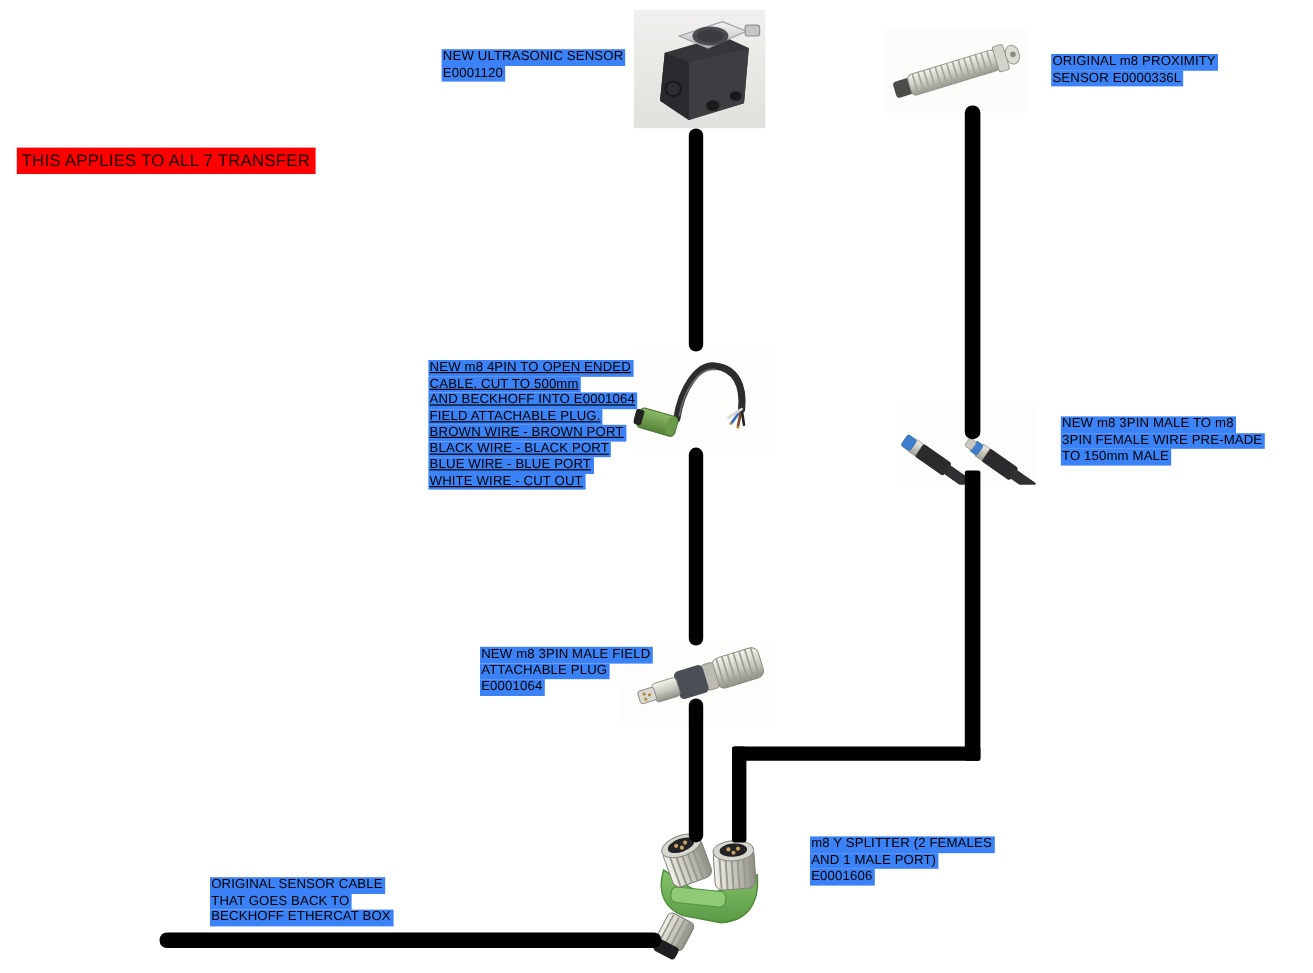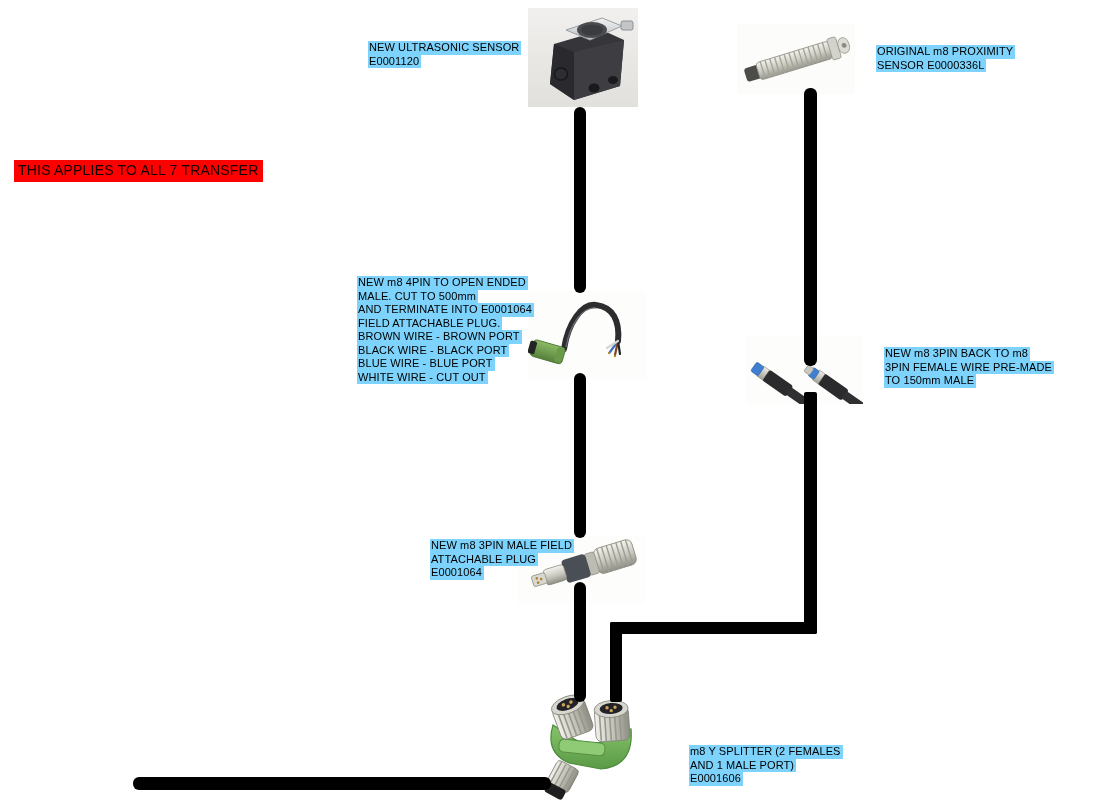--- a/index.html
+++ b/index.html
@@ -5,23 +5,23 @@
   html,body{margin:0;padding:0;background:#ffffff;}
   #canvas{
     position:relative;width:1094px;height:811px;background:#ffffff;overflow:hidden;
     font-family:"Liberation Sans",sans-serif;
   }
   .wire{position:absolute;background:#000;border-radius:6px;z-index:3;}
   .wire.sq{border-radius:2px;}
   .photo{position:absolute;z-index:1;}
   .photo svg{display:block;}
   .label{position:absolute;z-index:4;color:#000;font-size:11px;line-height:12.5px;white-space:nowrap;letter-spacing:0.1px;}
-  .label .hl-line{display:table;background:#7dd3fc;padding:0 2px 1px 1px;}
+  .label .hl-line{display:table;background:#3b82f6;padding:0 2px 1px 1px;}
   .note{position:absolute;z-index:4;background:#ff0000;color:#140000;font-size:14px;line-height:17px;
-        padding:2px 5px 3px 4px;white-space:nowrap;letter-spacing:0.2px;margin-top:37px;}
+        padding:2px 5px 3px 4px;white-space:nowrap;letter-spacing:0.2px;}
 </style>
 </head>
 <body>
 
 <div id="canvas">
 
   <div class="wire" style="left:574px;top:107px;width:12px;height:186px;"></div>
   <div class="wire" style="left:574px;top:373px;width:12px;height:165px;"></div>
   <div class="wire" style="left:574px;top:582px;width:12px;height:120px;"></div>
 
@@ -214,43 +214,48 @@
   <div class="label" style="left:368px;top:41px;">
       <div class="hl-line">NEW ULTRASONIC SENSOR</div>
       <div class="hl-line">E0001120</div>
     </div>
 
   <div class="label" style="left:864px;top:45px;padding-left:12px;">
       <div class="hl-line">ORIGINAL m8 PROXIMITY</div>
       <div class="hl-line">SENSOR E0000336L</div>
     </div>
 
-  <div class="label" style="left:357px;top:276px;">
+  <div class="label" style="left:357px;top:300px;text-decoration:underline;">
       <div class="hl-line">NEW m8 4PIN TO OPEN ENDED</div>
-      <div class="hl-line">MALE. CUT TO 500mm</div>
-      <div class="hl-line">AND TERMINATE INTO E0001064</div>
+      <div class="hl-line">CABLE. CUT TO 500mm</div>
+      <div class="hl-line">AND BECKHOFF INTO E0001064</div>
       <div class="hl-line">FIELD ATTACHABLE PLUG.</div>
       <div class="hl-line">BROWN WIRE - BROWN PORT</div>
       <div class="hl-line">BLACK WIRE - BLACK PORT</div>
       <div class="hl-line">BLUE WIRE - BLUE PORT</div>
       <div class="hl-line">WHITE WIRE - CUT OUT</div>
     </div>
 
   <div class="label" style="left:884px;top:347px;">
-      <div class="hl-line">NEW m8 3PIN BACK TO m8</div>
+      <div class="hl-line">NEW m8 3PIN MALE TO m8</div>
       <div class="hl-line">3PIN FEMALE WIRE PRE-MADE</div>
       <div class="hl-line">TO 150mm MALE</div>
     </div>
 
-  <div class="label" style="left:390px;top:539px;padding-left:40px;">
+  <div class="label" style="left:360px;top:539px;padding-left:40px;">
       <div class="hl-line">NEW m8 3PIN MALE FIELD</div>
       <div class="hl-line">ATTACHABLE PLUG</div>
       <div class="hl-line">E0001064</div>
     </div>
 
-  <div class="label" style="left:689px;top:697px;margin-top:48px;">
+  <div class="label" style="left:675px;top:697px;">
       <div class="hl-line">m8 Y SPLITTER (2 FEMALES</div>
       <div class="hl-line">AND 1 MALE PORT)</div>
       <div class="hl-line">E0001606</div>
     </div>
 
+  <div class="label" style="left:175px;top:731px;">
+      <div class="hl-line">ORIGINAL SENSOR CABLE</div>
+      <div class="hl-line">THAT GOES BACK TO</div>
+      <div class="hl-line">BECKHOFF ETHERCAT BOX</div>
+    </div>
 
 </div>
 
 </body></html>

